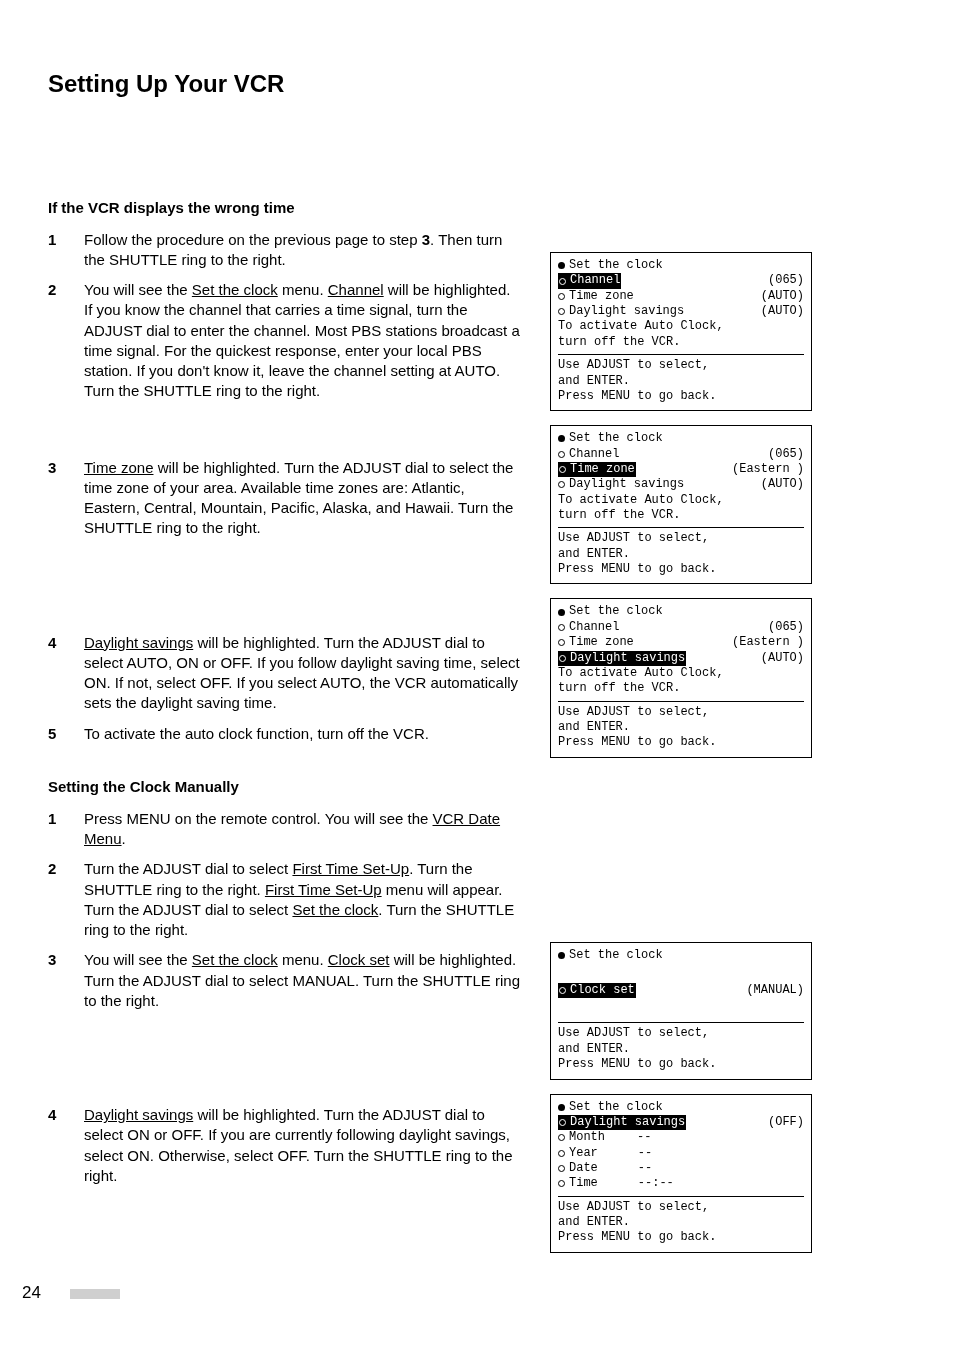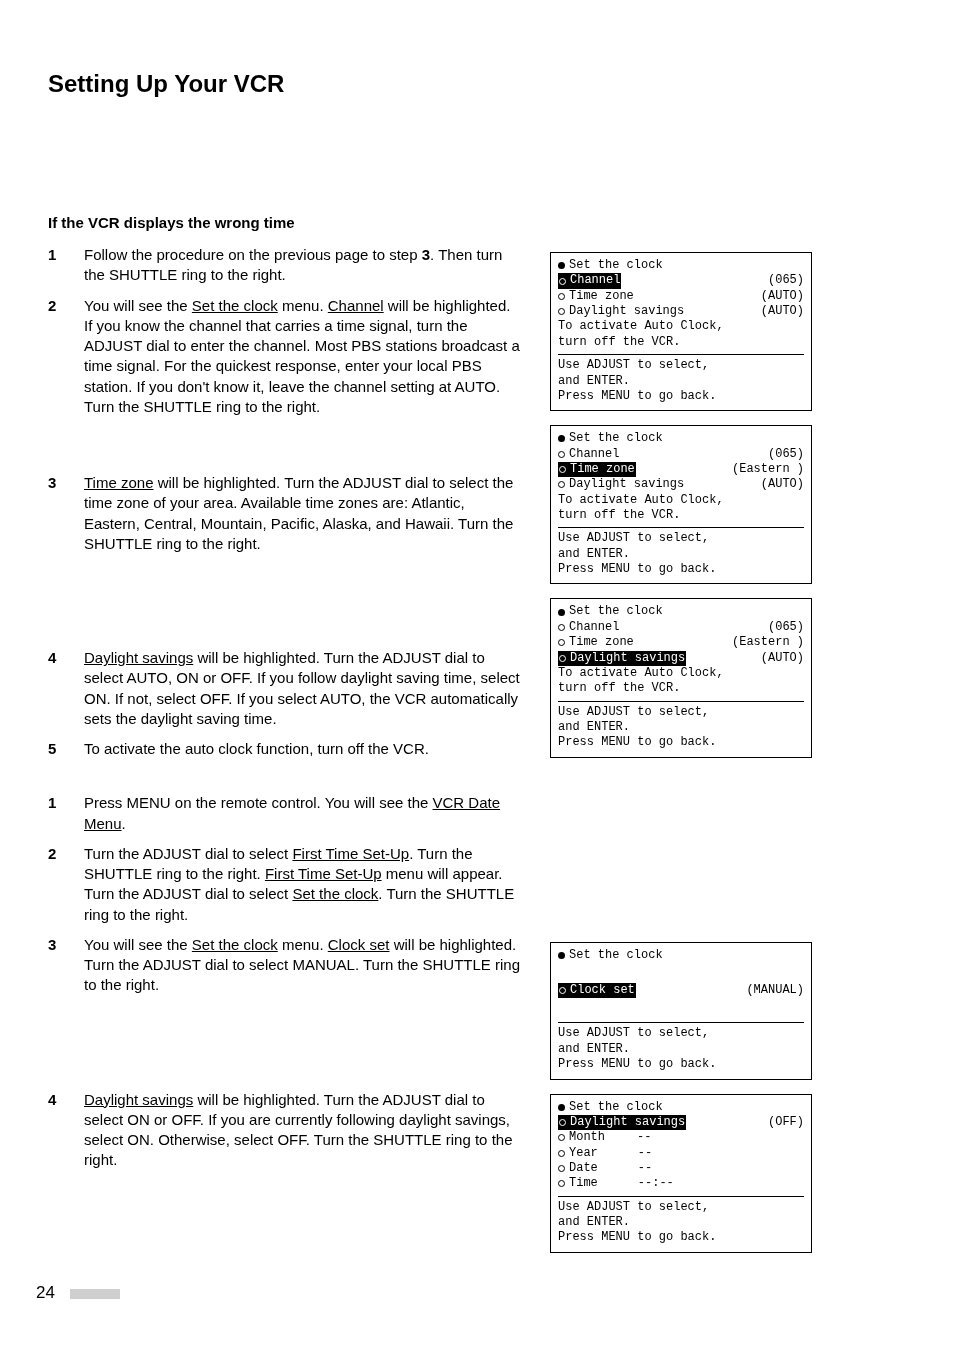--- a/index.html
+++ b/index.html
@@ -105,21 +105,21 @@
     width: 7px; height: 7px;
     border-radius: 50%;
     border: 1.2px solid currentColor;
     margin-right: 4px;
     vertical-align: middle;
     box-sizing: border-box;
   }
 
   .pagenum {
     position: absolute;
-    left: 36px;
+    left: 22px;
     bottom: 48px;
     font-size: 17px;
   }
   .footbar {
     position: absolute;
     left: 70px;
     bottom: 52px;
     width: 50px;
     height: 10px;
     background: #cfcfcf;
@@ -169,20 +169,21 @@
         </div>
       </div>
 
       <div class="step">
         <div class="step-num">5</div>
         <div class="step-body">To activate the auto clock function, turn off the VCR.</div>
       </div>
 
       <div style="height:24px"></div>
 
+      <h2>Setting the Clock Manually</h2>
 
 
       <div class="step">
         <div class="step-num">1</div>
         <div class="step-body">
           <span>Press MENU on the remote control.  You will see the </span><span class="u">VCR Date Menu</span><span>.</span>
         </div>
       </div>
 
       <div class="step">

